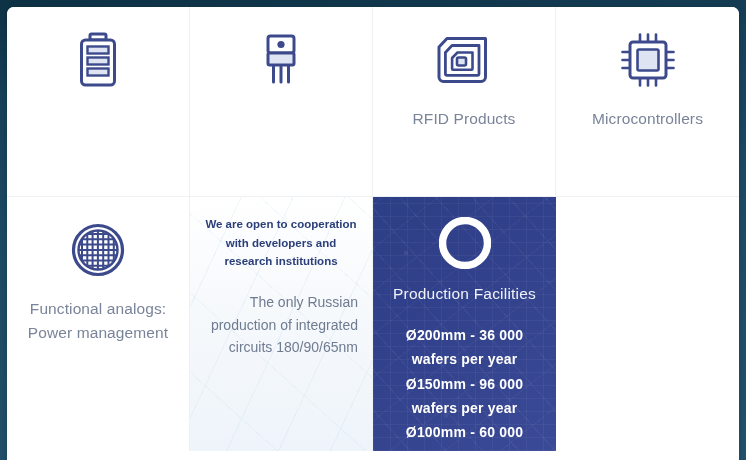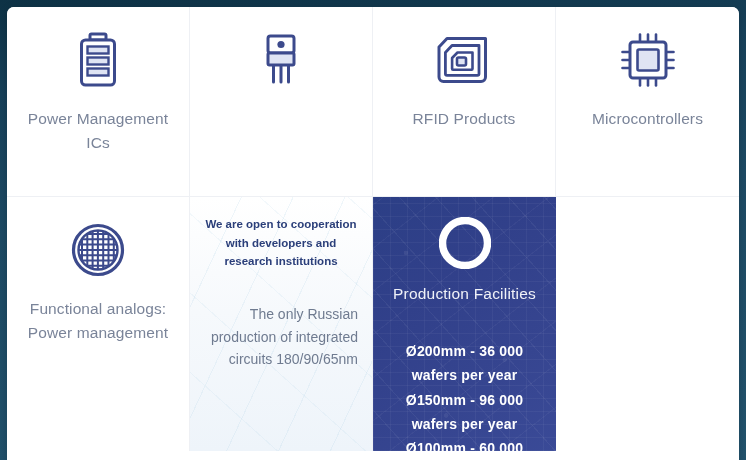--- a/index.html
+++ b/index.html
@@ -105,21 +105,21 @@
     opacity: .5;
   }
   .bp-kicker {
     position: relative; z-index: 2;
     font-size: 11.5px;
     font-weight: 700;
     line-height: 1.62;
     color: #2b3f7a;
     text-align: center;
     max-width: 166px;
-    margin-bottom: 32px;
+    margin-bottom: 20px;
   }
   .bp-main {
     position: relative; z-index: 2;
     font-size: 14px;
     line-height: 1.62;
     color: #6f7b90;
     text-align: right;
     max-width: 160px;
   }
 
@@ -141,21 +141,21 @@
   .fac-logo {
     height: 62px;
     display: flex; align-items: center; justify-content: center;
     margin-bottom: 16px;
   }
   .fac-title {
     font-size: 15.5px;
     color: #f0f2f8;
     text-align: center;
     letter-spacing: .2px;
-    margin-bottom: 36px;
+    margin-bottom: 20px;
   }
   .fac-specs {
     font-size: 14px;
     font-weight: 700;
     line-height: 1.74;
     color: #ffffff;
     text-align: center;
     letter-spacing: .2px;
   }
 </style>
@@ -169,21 +169,20 @@
       <div class="cell">
         <div class="icon-wrap">
           <svg width="44" height="56" viewBox="0 0 44 56" fill="none">
             <rect x="14" y="2" width="16" height="6" rx="1.5" stroke="#3c4a8c" stroke-width="3"></rect>
             <rect x="5.5" y="8" width="33" height="45" rx="4" fill="#ffffff" stroke="#3c4a8c" stroke-width="3"></rect>
             <rect x="11.5" y="14.5" width="21" height="7" fill="#dfe4f3" stroke="#3c4a8c" stroke-width="2.4"></rect>
             <rect x="11.5" y="25.5" width="21" height="7" fill="#dfe4f3" stroke="#3c4a8c" stroke-width="2.4"></rect>
             <rect x="11.5" y="36.5" width="21" height="7" fill="#dfe4f3" stroke="#3c4a8c" stroke-width="2.4"></rect>
           </svg>
         </div>
-        <div class="cell-label">Power Management ICs</div>
       </div>
 
       <div class="cell">
         <div class="icon-wrap">
           <svg width="50" height="56" viewBox="0 0 50 56" fill="none">
             <rect x="12" y="4" width="26" height="17" rx="2.5" fill="#ffffff" stroke="#3c4a8c" stroke-width="3"></rect>
             <circle cx="25" cy="12.5" r="3.6" fill="#3c4a8c"></circle>
             <rect x="12" y="21" width="26" height="12" rx="1.5" fill="#dfe4f3" stroke="#3c4a8c" stroke-width="3"></rect>
             <line x1="17.5" y1="34" x2="17.5" y2="50" stroke="#3c4a8c" stroke-width="3" stroke-linecap="round"></line>
             <line x1="25" y1="34" x2="25" y2="50" stroke="#3c4a8c" stroke-width="3" stroke-linecap="round"></line>

